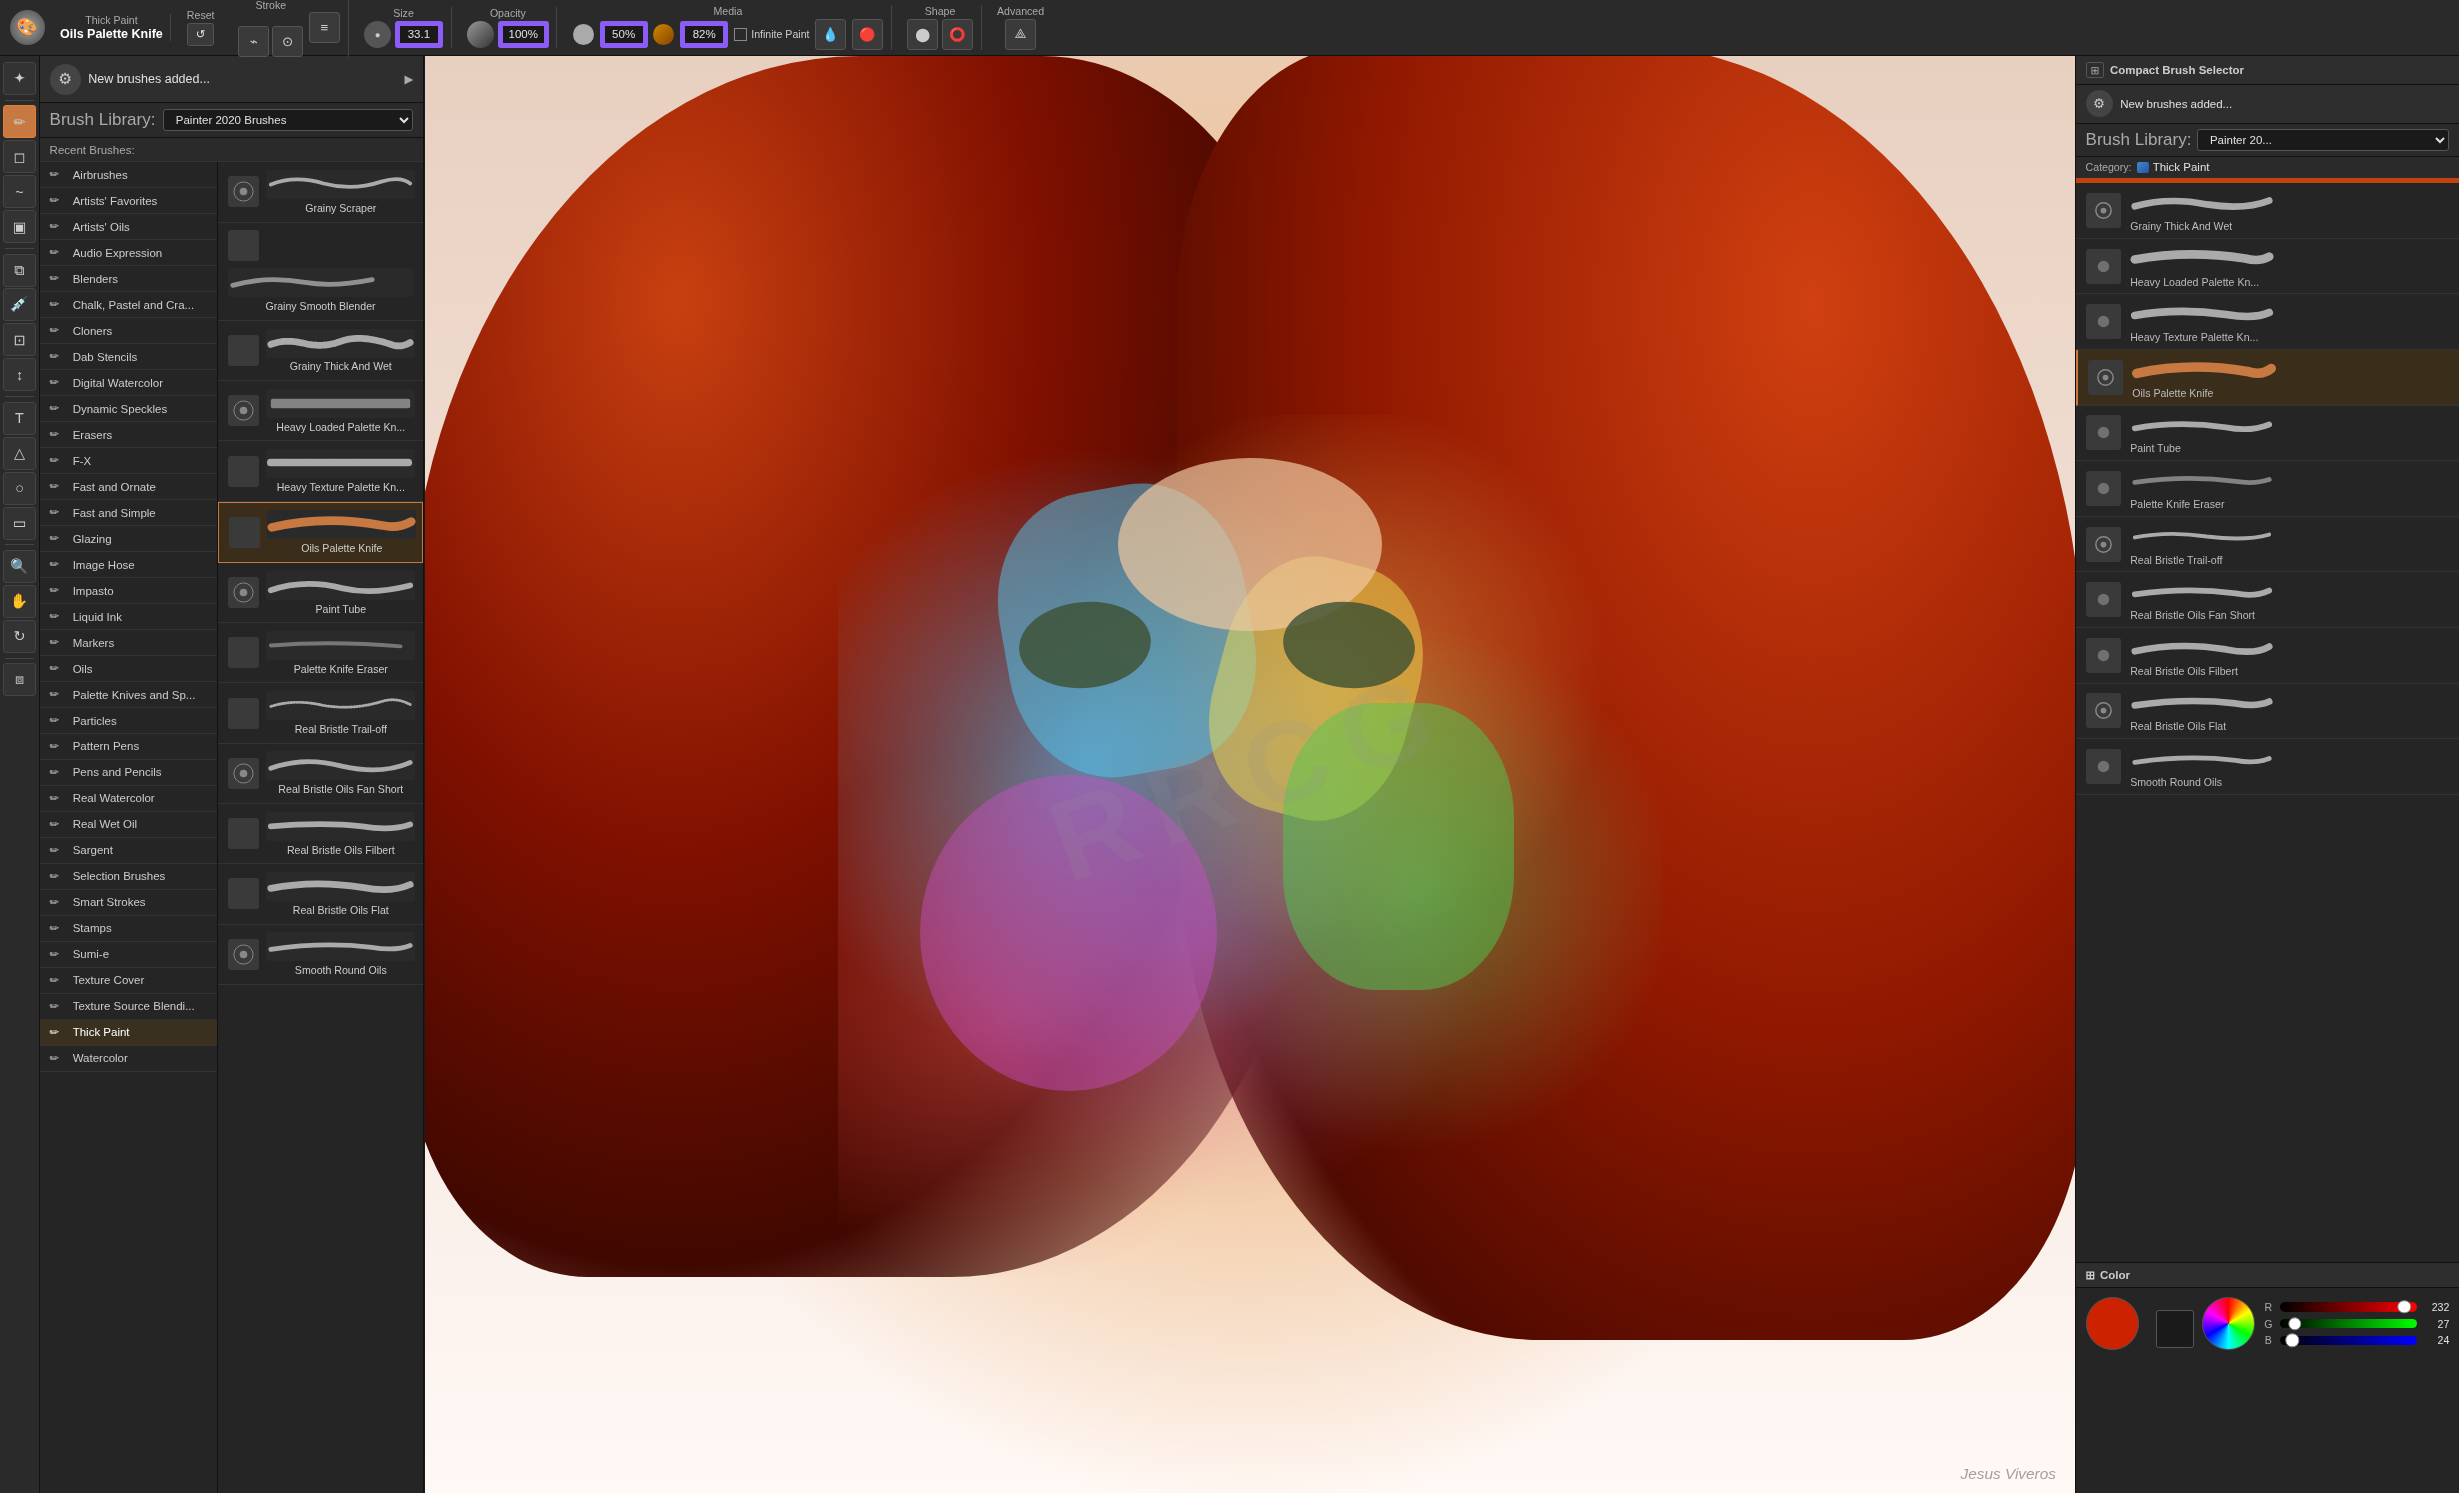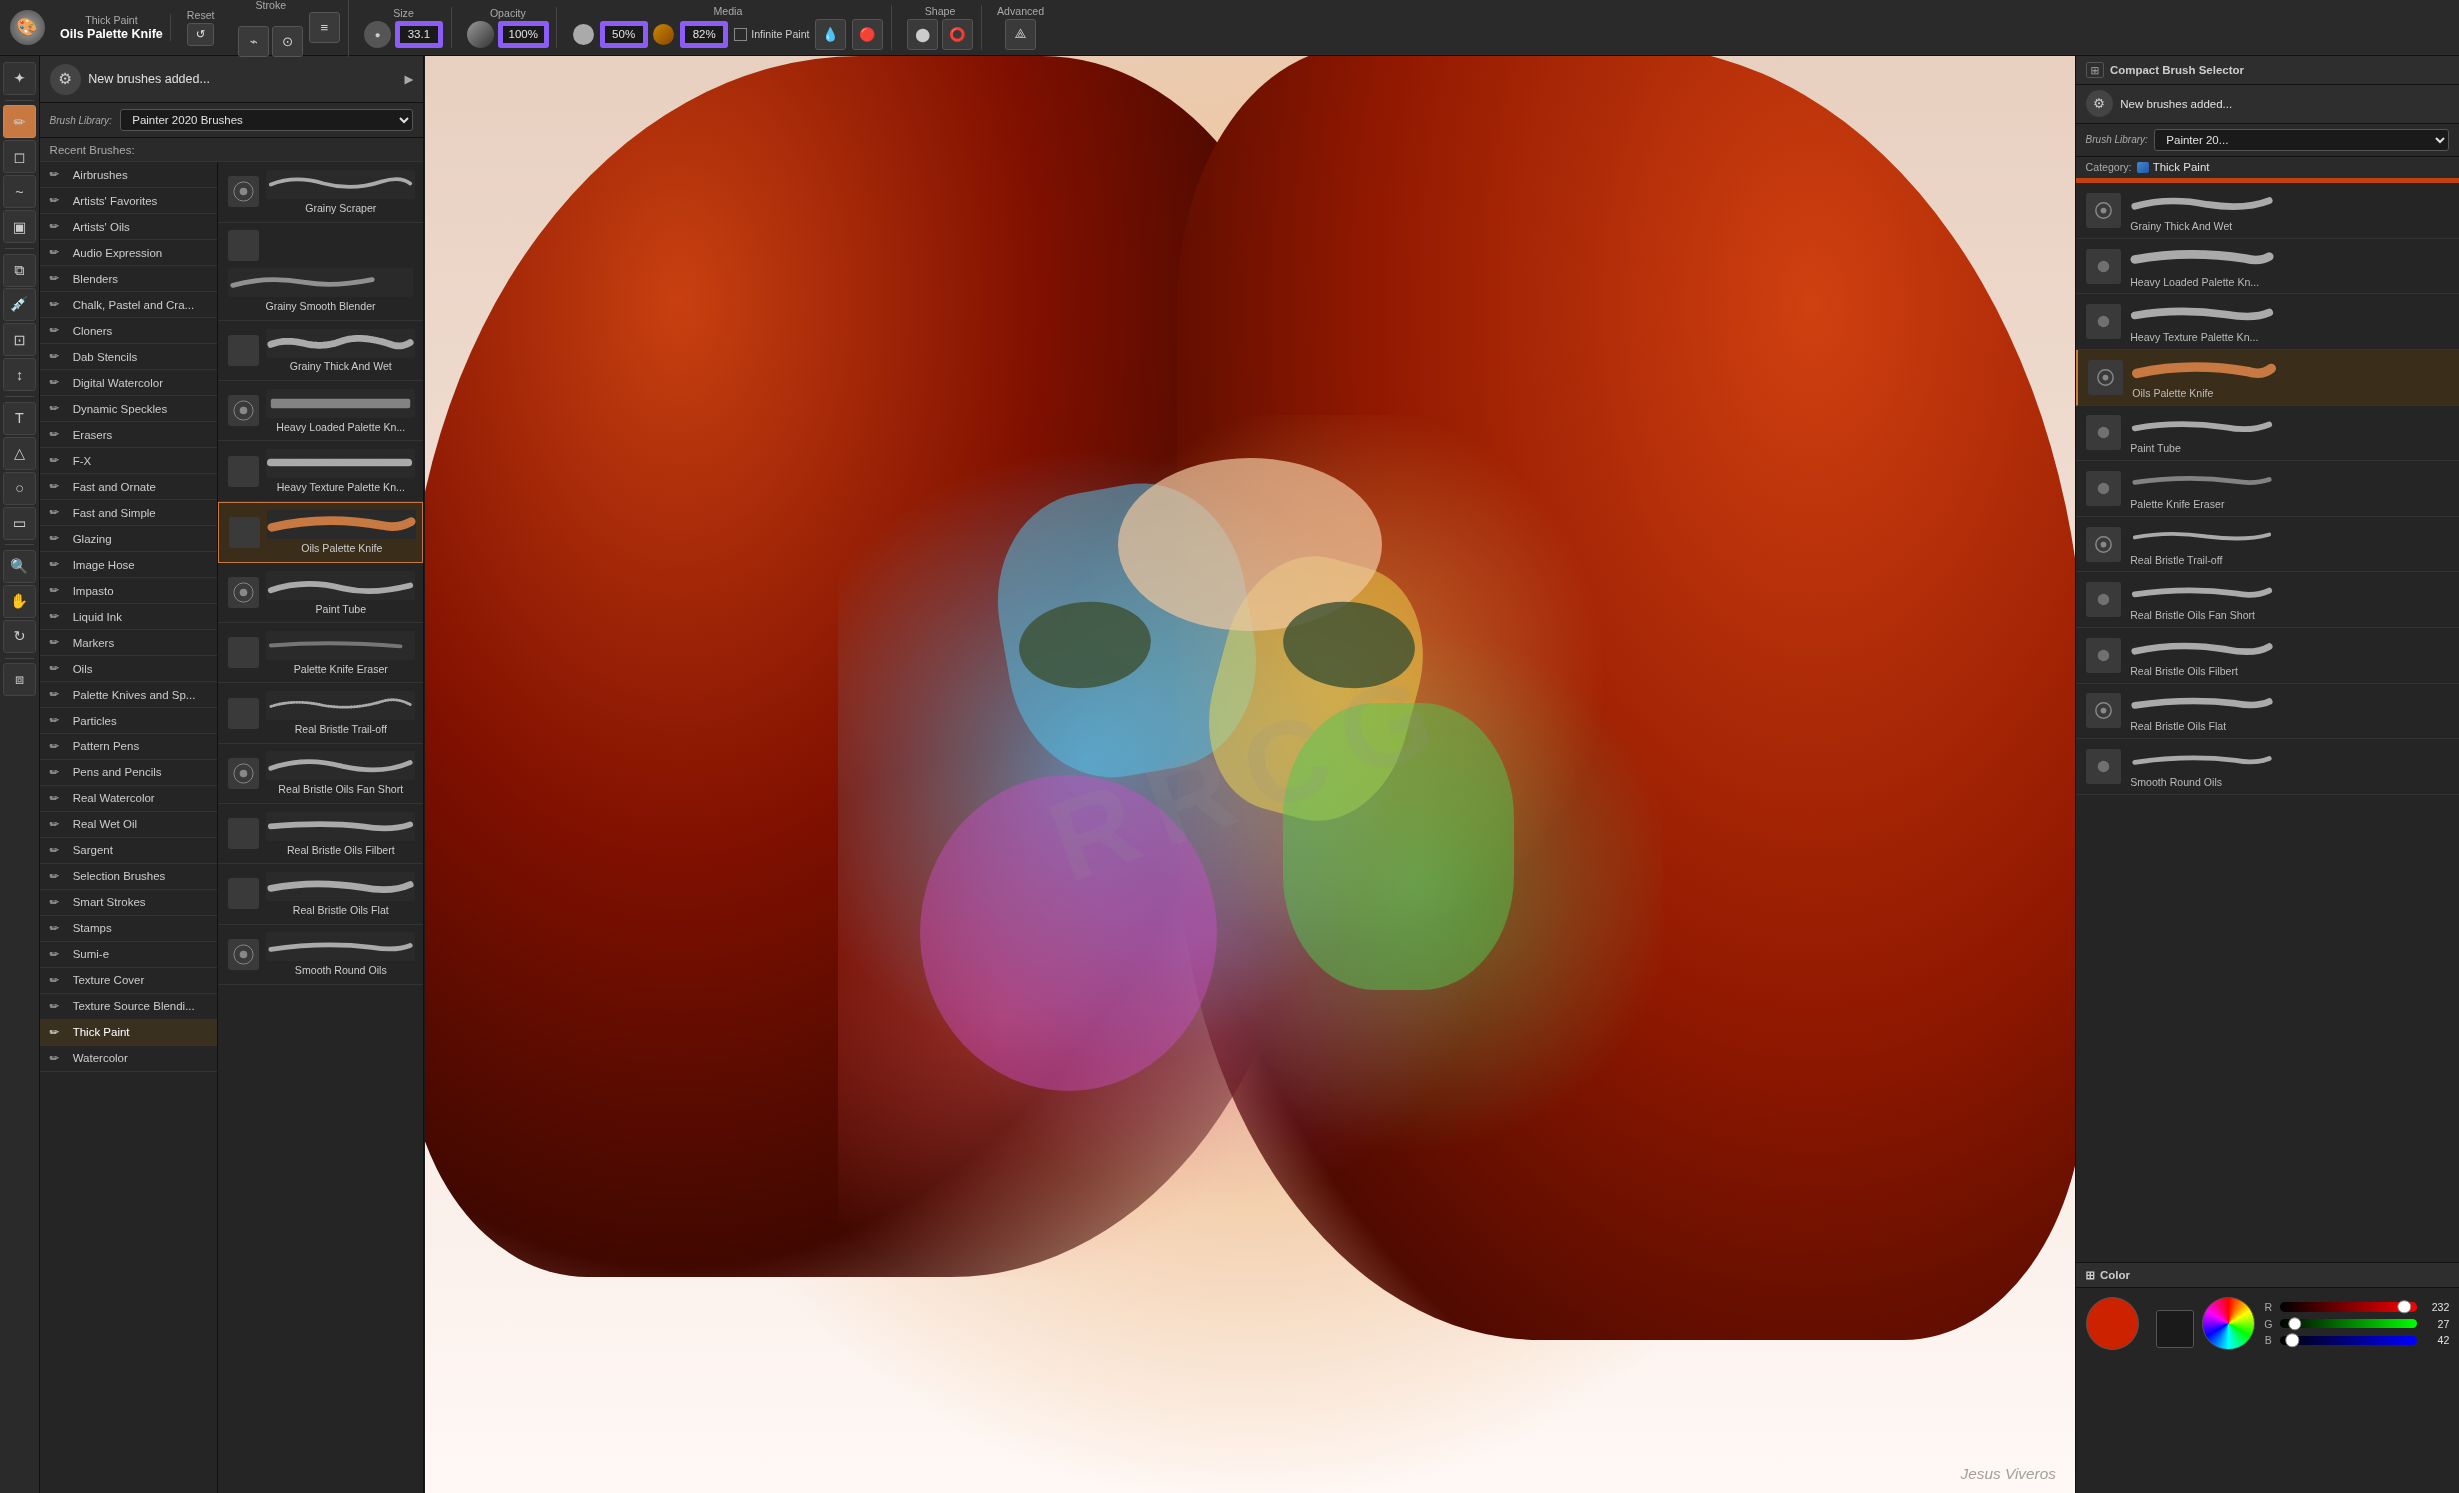--- a/index.html
+++ b/index.html
@@ -160,23 +160,22 @@
     }
     #brush-library-row {
       display: flex;
       align-items: center;
       padding: 5.8px 9.6px;
       gap: 7.7px;
       background: #2a2a2a;
       border-bottom: 1px solid #111;
     }
     .library-label {
-      font-size: 10px;
+      font-size: 17px;
       color: #aaa;
-      font-style: italic;
     }
     .library-select {
       background: #1a1a1a;
       border: 1px solid #555;
       color: #e0e0e0;
       padding: 2.9px 7.7px;
       border-radius: 2.9px;
       font-size: 11.5px;
       flex: 1;
     }
@@ -1198,20 +1197,20 @@
             <div class="slider-track slider-g">
               <div class="slider-thumb" style="left:11%;"></div>
             </div>
             <span class="slider-value">27</span>
           </div>
           <div class="slider-row">
             <span class="slider-label">B</span>
             <div class="slider-track slider-b">
               <div class="slider-thumb" style="left:9%;"></div>
             </div>
-            <span class="slider-value">42</span>
+            <span class="slider-value">24</span>
           </div>
         </div>
       </div>
     </div>
   </div>
 </div>
 
 
 </body></html>

